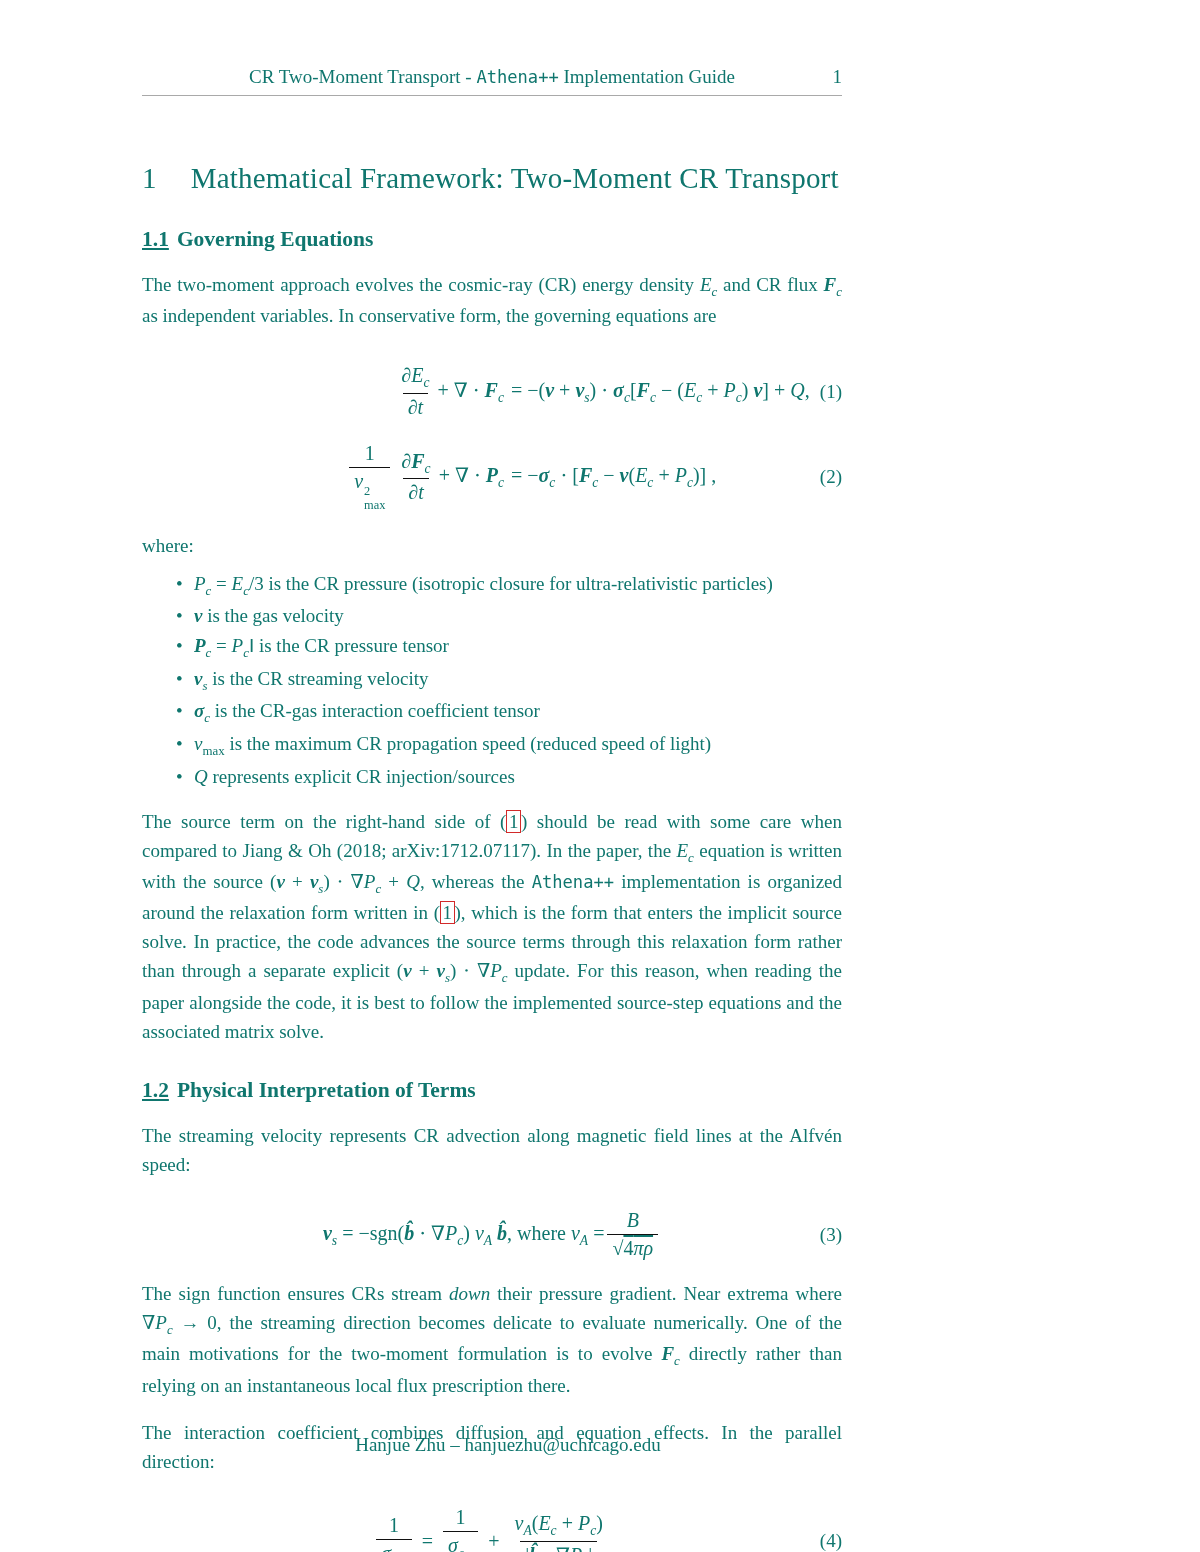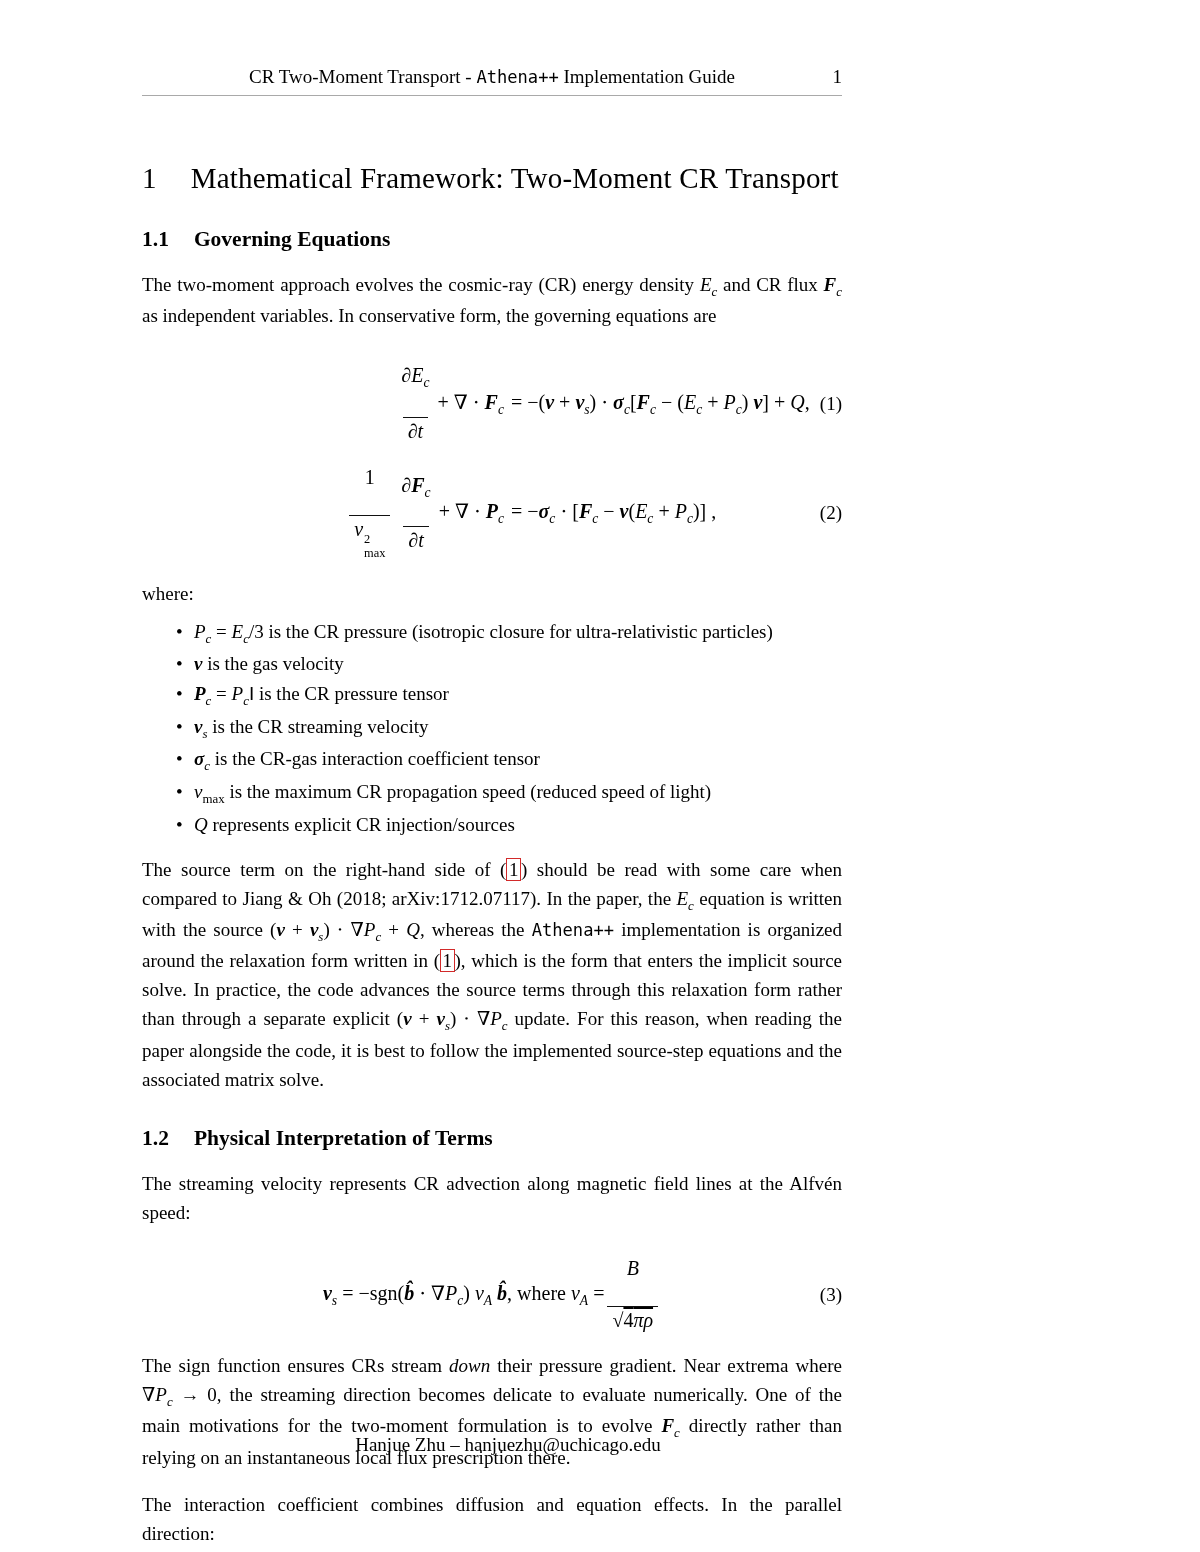--- a/index.html
+++ b/index.html
@@ -1,25 +1,25 @@
 <!DOCTYPE html>
 <html><head>
 <meta charset="utf-8">
 <style>
   html,body{margin:0;padding:0;background:#fff;}
   .page{position:relative;width:984px;height:1552px;background:#fff;overflow:hidden;
-        font-family:"Liberation Serif","DejaVu Serif",serif;color:#000000;font-size:19px;}
+        font-family:"Liberation Serif","DejaVu Serif",serif;color:#0f766e;font-size:19px;}
   .pagehead{position:relative;margin:0 142px;padding-top:66px;text-align:center;}
   .head-page{position:absolute;right:0;bottom:0;}
   .rule{margin:7px 142px 0;border-top:1px solid #a9a9a9;height:0;}
   .content{padding:0 142px;}
   h1{font-size:29px;font-weight:400;margin:66px 0 0;letter-spacing:.2px;}
   h1 .secnum{margin-right:34px;}
   h2{font-size:21.5px;font-weight:700;margin:32px 0 0;}
-  h2 .secnum2{margin-right:25px;}
+  h2 .secnum2{margin-right:8px;text-decoration:underline;}
   .body-par{margin:18px 0 0;text-align:justify;line-height:1.53;}
   .where{text-align:left;}
   .bullets{list-style:none;margin:12px 0 0;padding:0;}
   .bullets li{position:relative;padding-left:52px;margin-top:6px;line-height:1.25;}
   .bullets li::before{content:"•";position:absolute;left:34px;top:0;}
   
   .r-i{font-style:italic;}
   .r-bi{font-style:italic;font-weight:700;}
   .r-sub{font-size:68%;vertical-align:-0.35em;}
   .r-subi{font-size:68%;vertical-align:-0.35em;font-style:italic;}
@@ -31,21 +31,21 @@
   .align{margin-top:34px;}
   .eqrow{position:relative;display:flex;align-items:center;font-size:20px;}
   .align .eqrow{margin-top:22px;}
   .align .eqrow:first-child{margin-top:0;}
   .lhs{width:362px;display:inline-flex;justify-content:flex-end;align-items:center;}
   .rhs{flex:1;display:inline-flex;justify-content:flex-start;align-items:center;padding-left:7px;}
   .eqrow.single{justify-content:center;margin-top:30px;}
   .eqc{display:inline-flex;align-items:center;}
   .eqnum{position:absolute;right:0;top:50%;transform:translateY(-50%);font-size:19px;}
   .frac{display:inline-flex;flex-direction:column;align-items:center;vertical-align:middle;
-        margin:0 3px;line-height:1.18;text-align:center;gap:24px;}
+        margin:0 3px;line-height:1.18;text-align:center;}
   .fnum{padding:0 5px 2px;}
   .fden{padding:2px 5px 0;border-top:1.4px solid #111;white-space:nowrap;}
   .ss{display:inline-flex;flex-direction:column;align-items:flex-start;font-size:62%;
       line-height:1.15;vertical-align:-0.55em;margin-left:1px;}
   .ss .it{font-style:italic;}
   .op{margin:0 7px;}
   .pagefoot{position:absolute;top:1434px;left:16px;width:100%;text-align:center;}
 </style>
 </head>
 <body>

